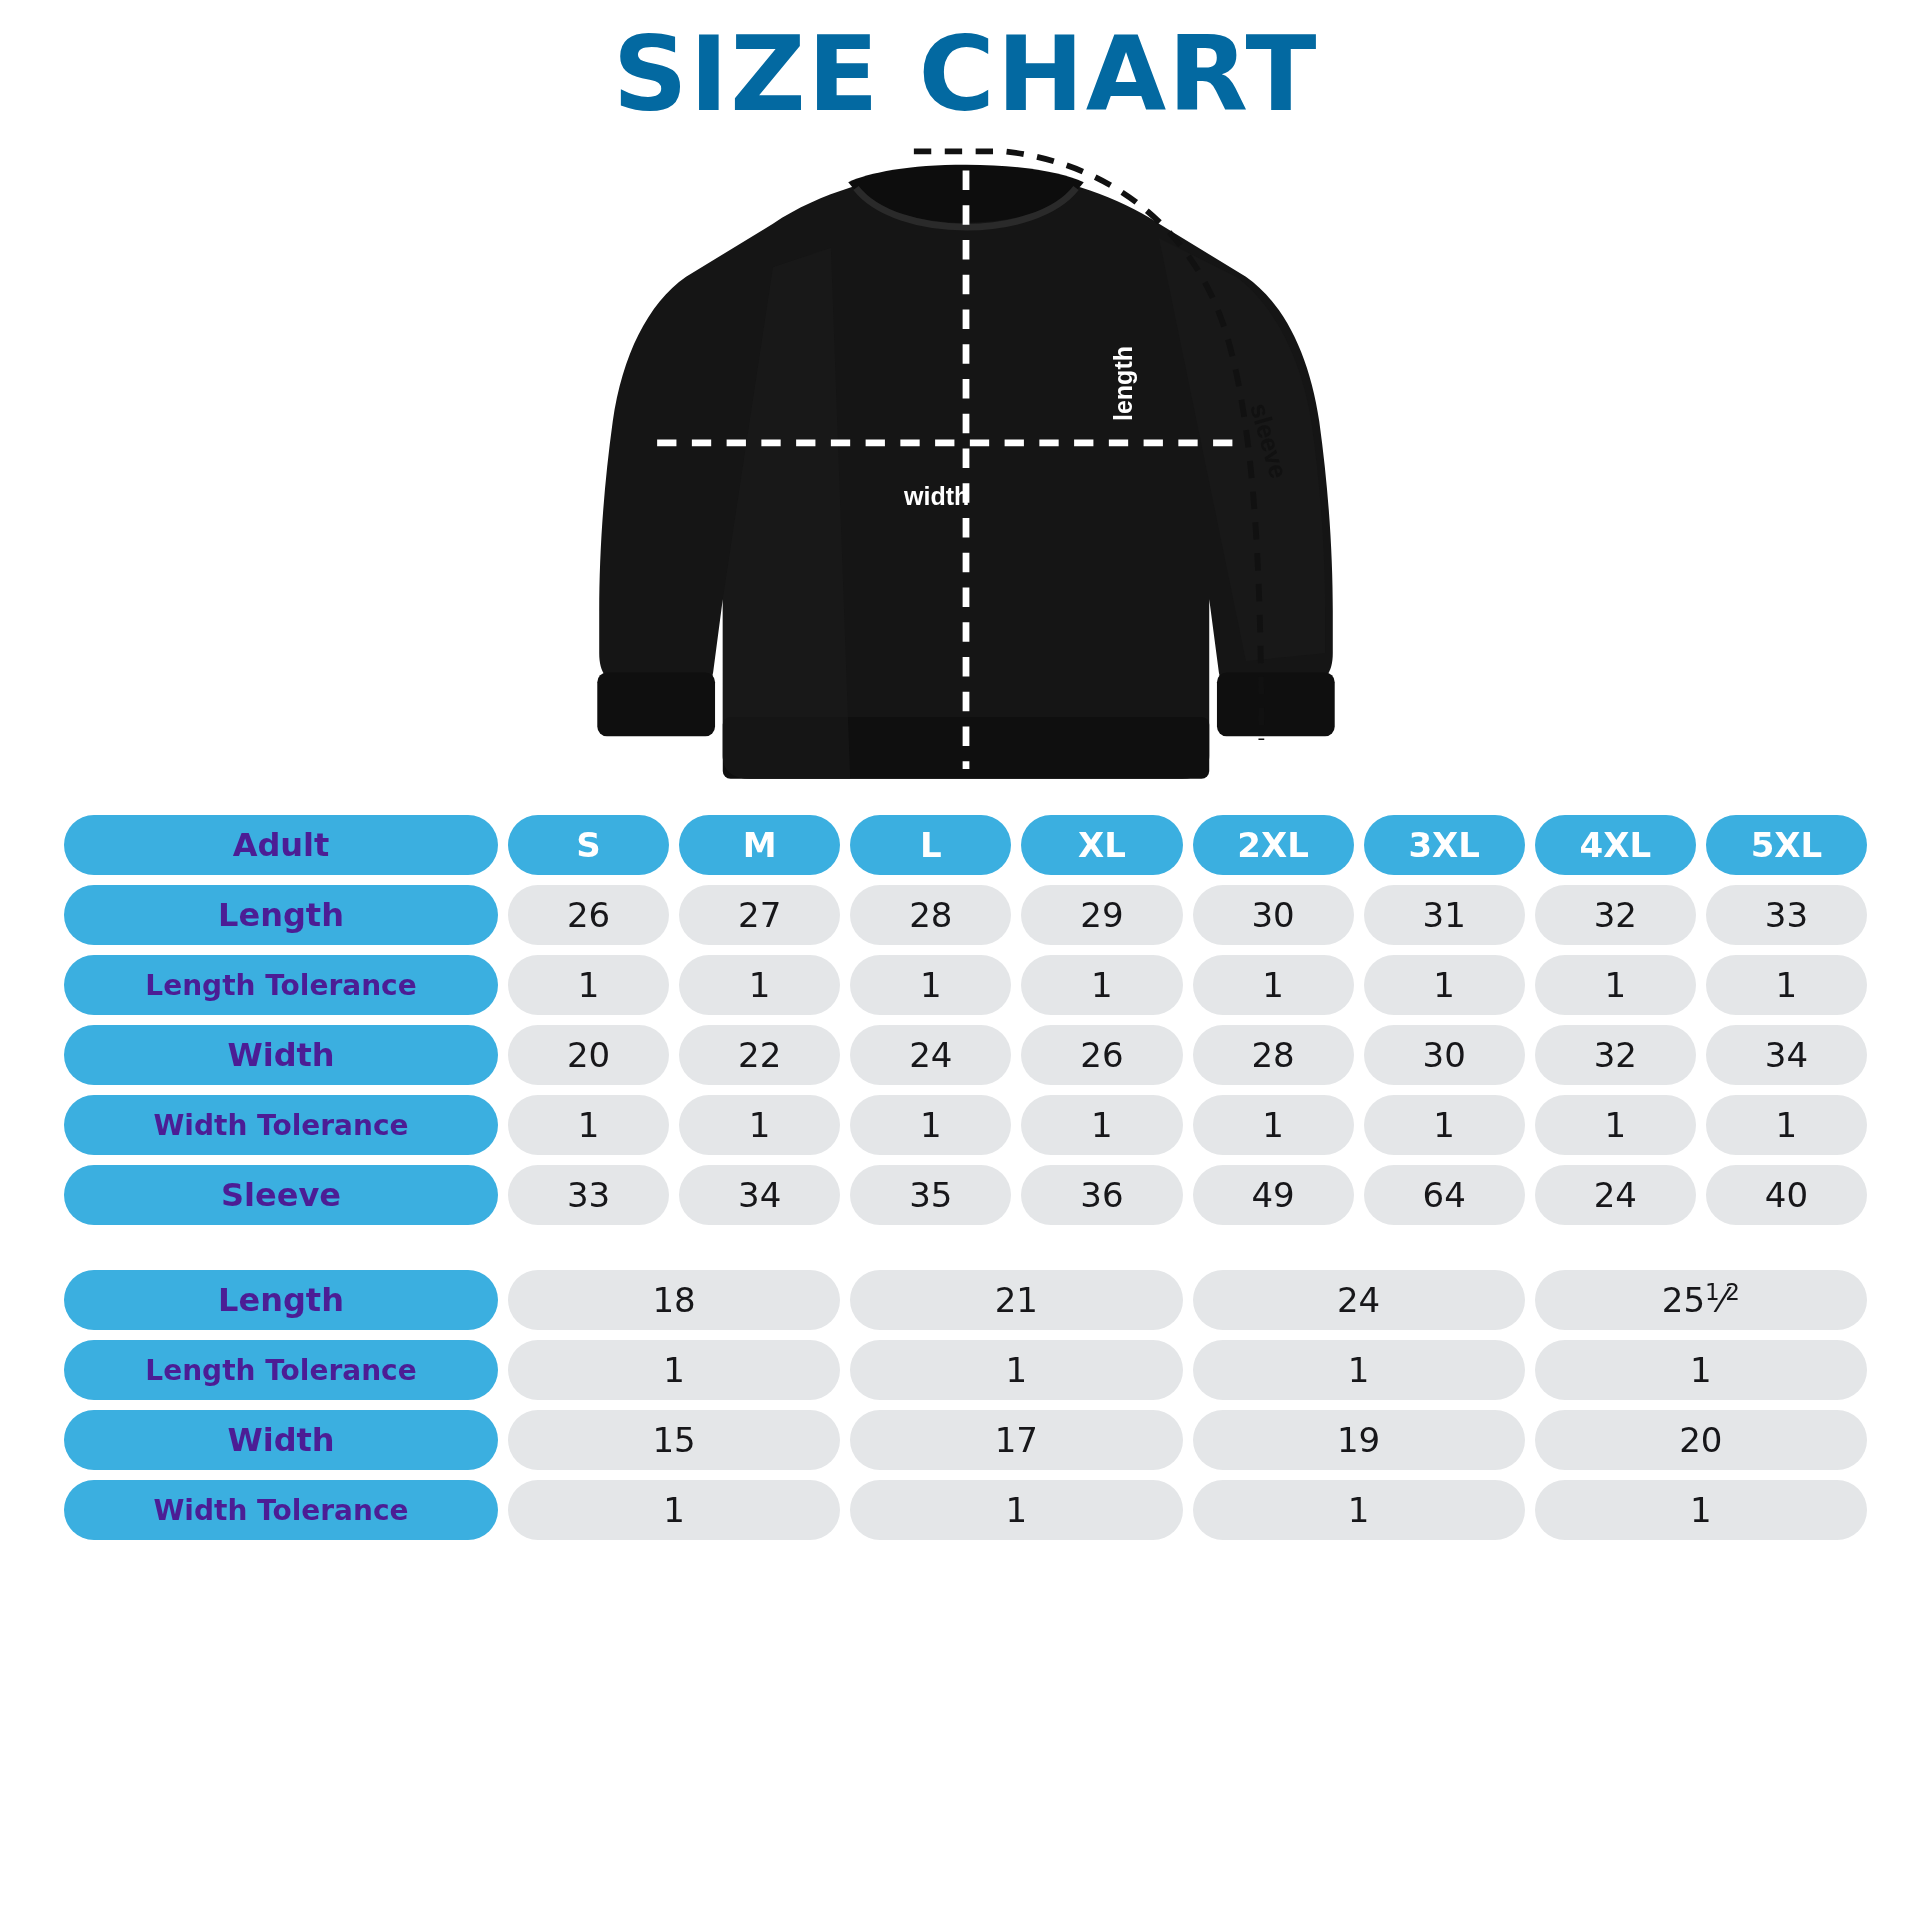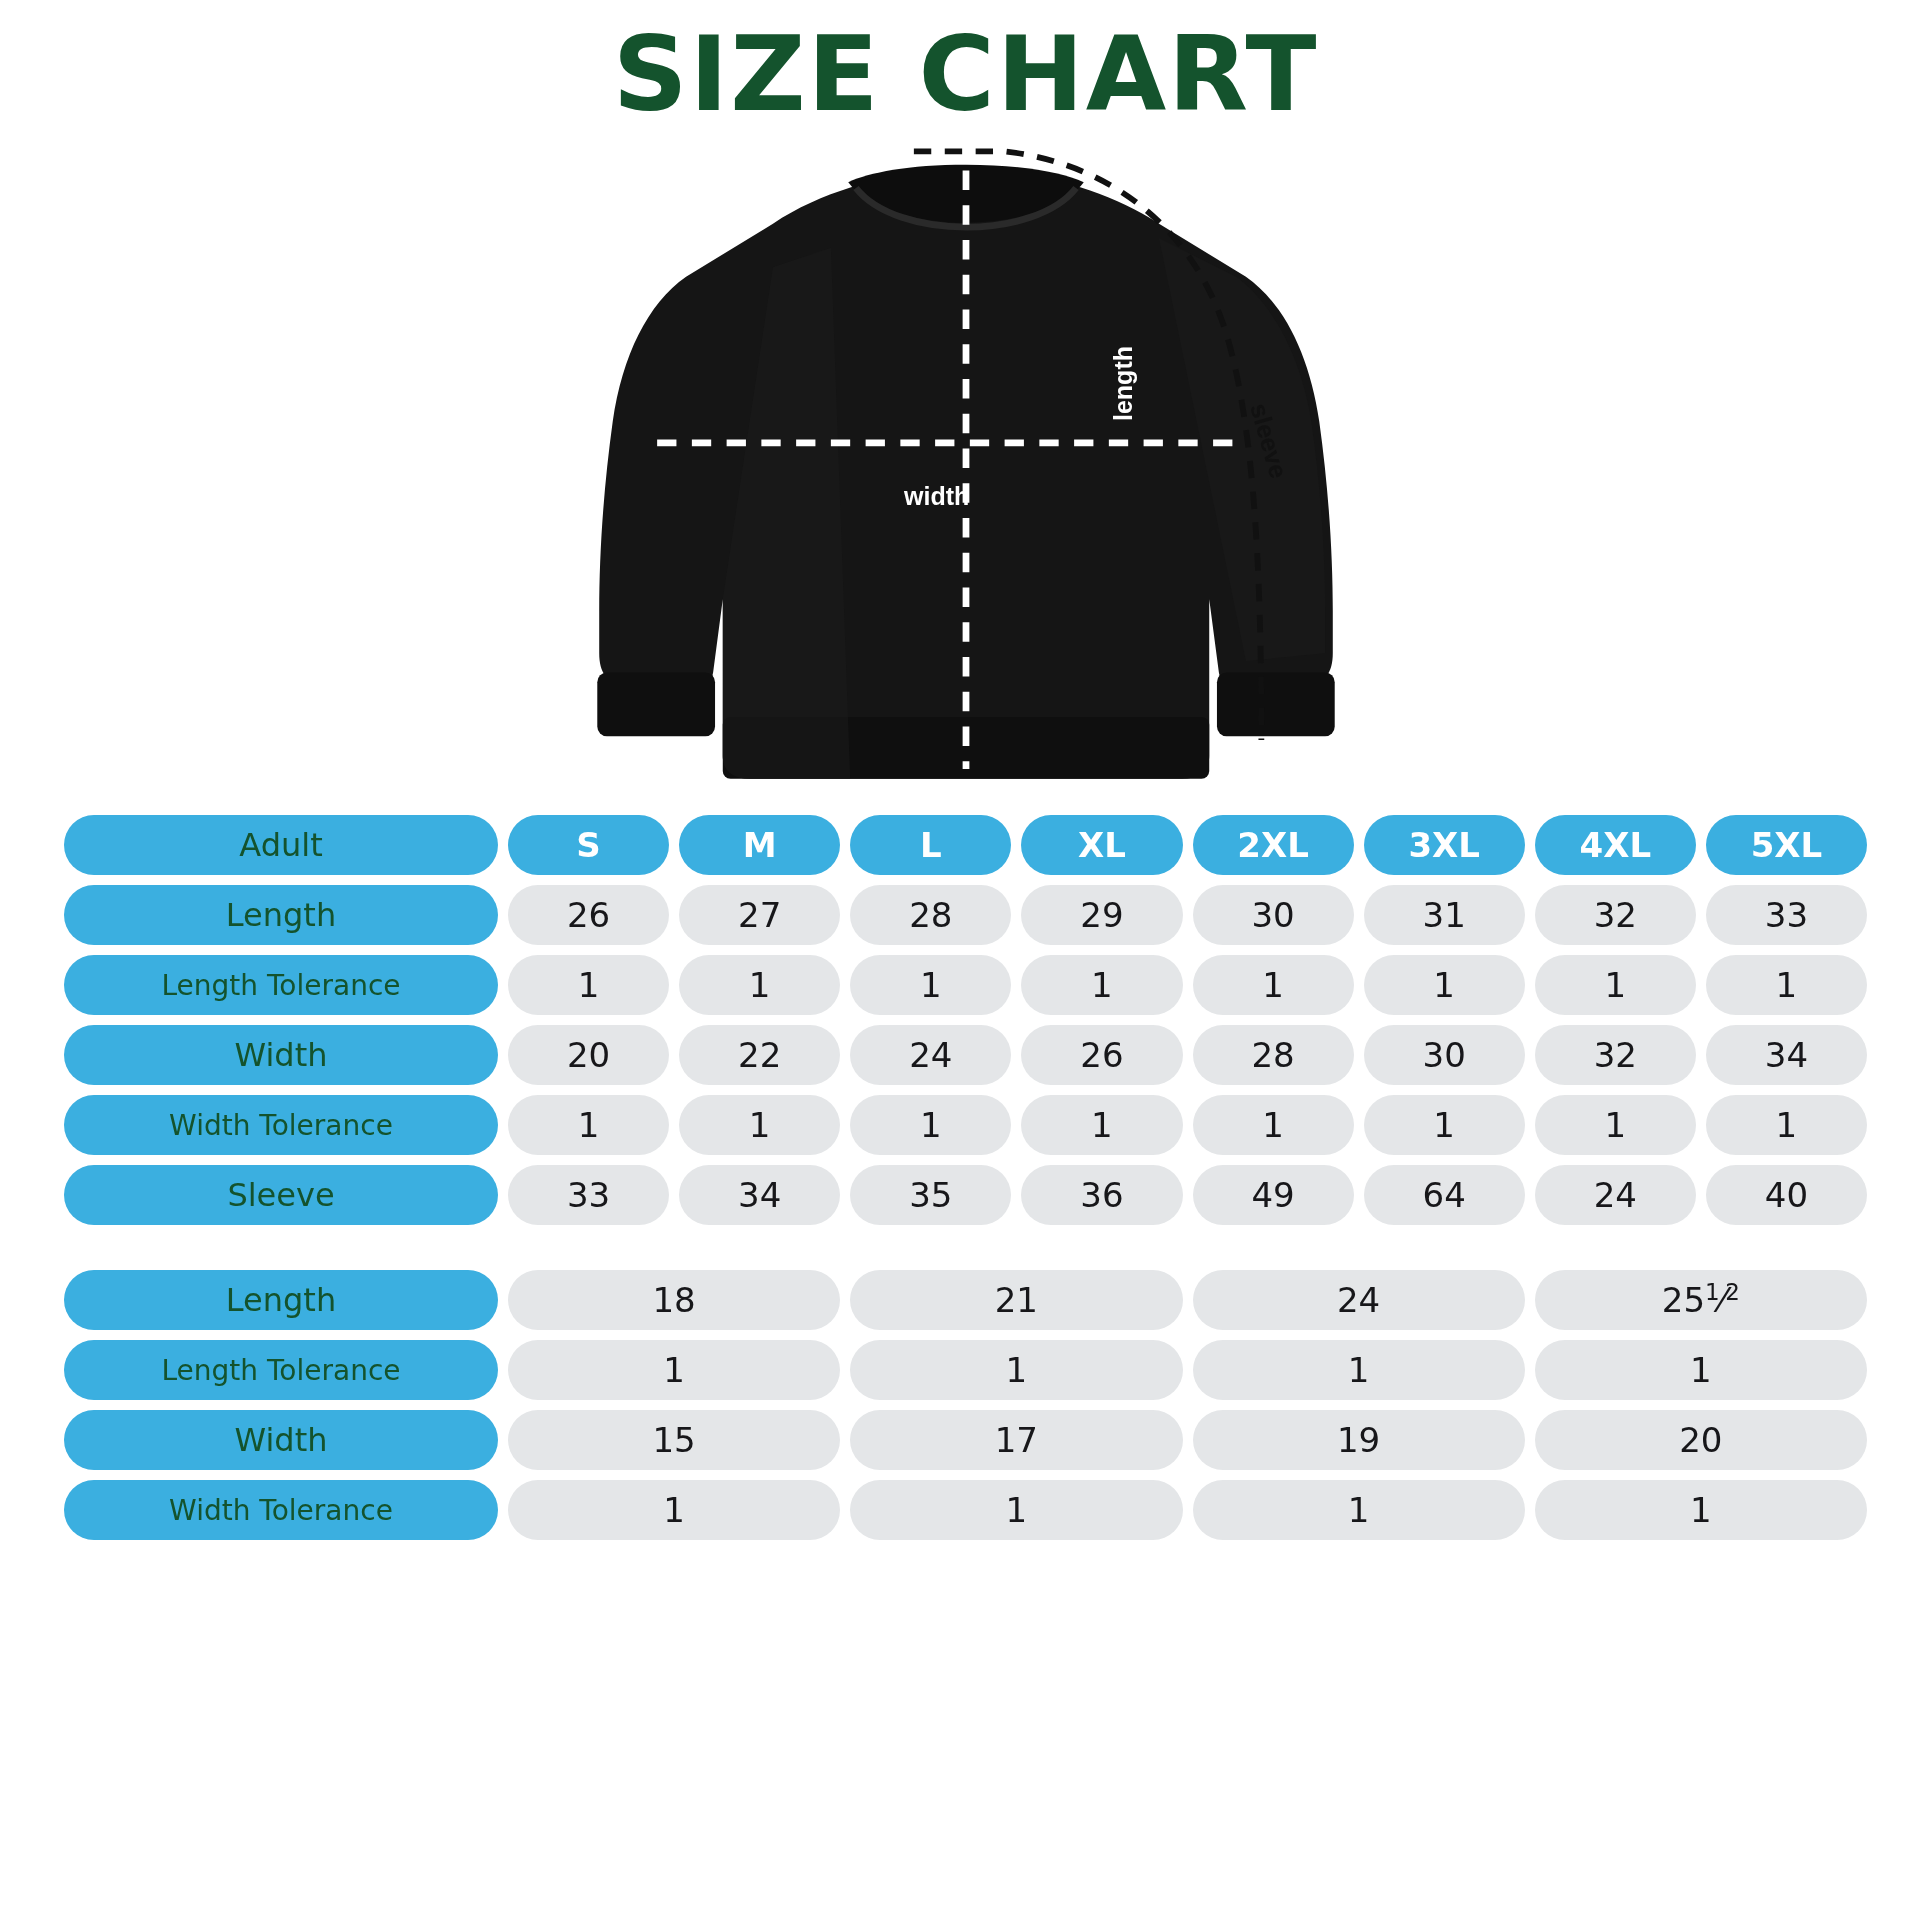--- a/index.html
+++ b/index.html
@@ -20,21 +20,21 @@
     height: 1931px;
     box-sizing: border-box;
     padding: 0 54px;
   }
   
   .title {
     text-align: center;
     font-size: 104px;
     font-weight: 800;
     letter-spacing: 1.9px;
-    color: #14532d;
+    color: #0369a1;
     margin: 17.4px 0 0 0;
     line-height: 1.1;
     font-family: "DejaVu Sans", sans-serif;
   }
   
   .garment-wrap {
     position: relative;
     width: 100%;
     height: 666px;
     margin-top: 0px;
@@ -81,22 +81,22 @@
 
   .table td {
     height: 60px;
     border-radius: 31px;
     text-align: center;
     vertical-align: middle;
     padding: 0;
   }
   .rowhead {
     background: #3bafe0;
-    color: #14532d;
-    font-weight: 400;
+    color: #4c1d95;
+    font-weight: 700;
     font-size: 32px;
     font-family: "DejaVu Sans", sans-serif;
   }
   .rowhead.small { font-size: 28px; }
   .colhead {
     background: #3bafe0;
     color: #ffffff;
     font-weight: 700;
     font-size: 34px;
     font-family: "DejaVu Sans", sans-serif;

